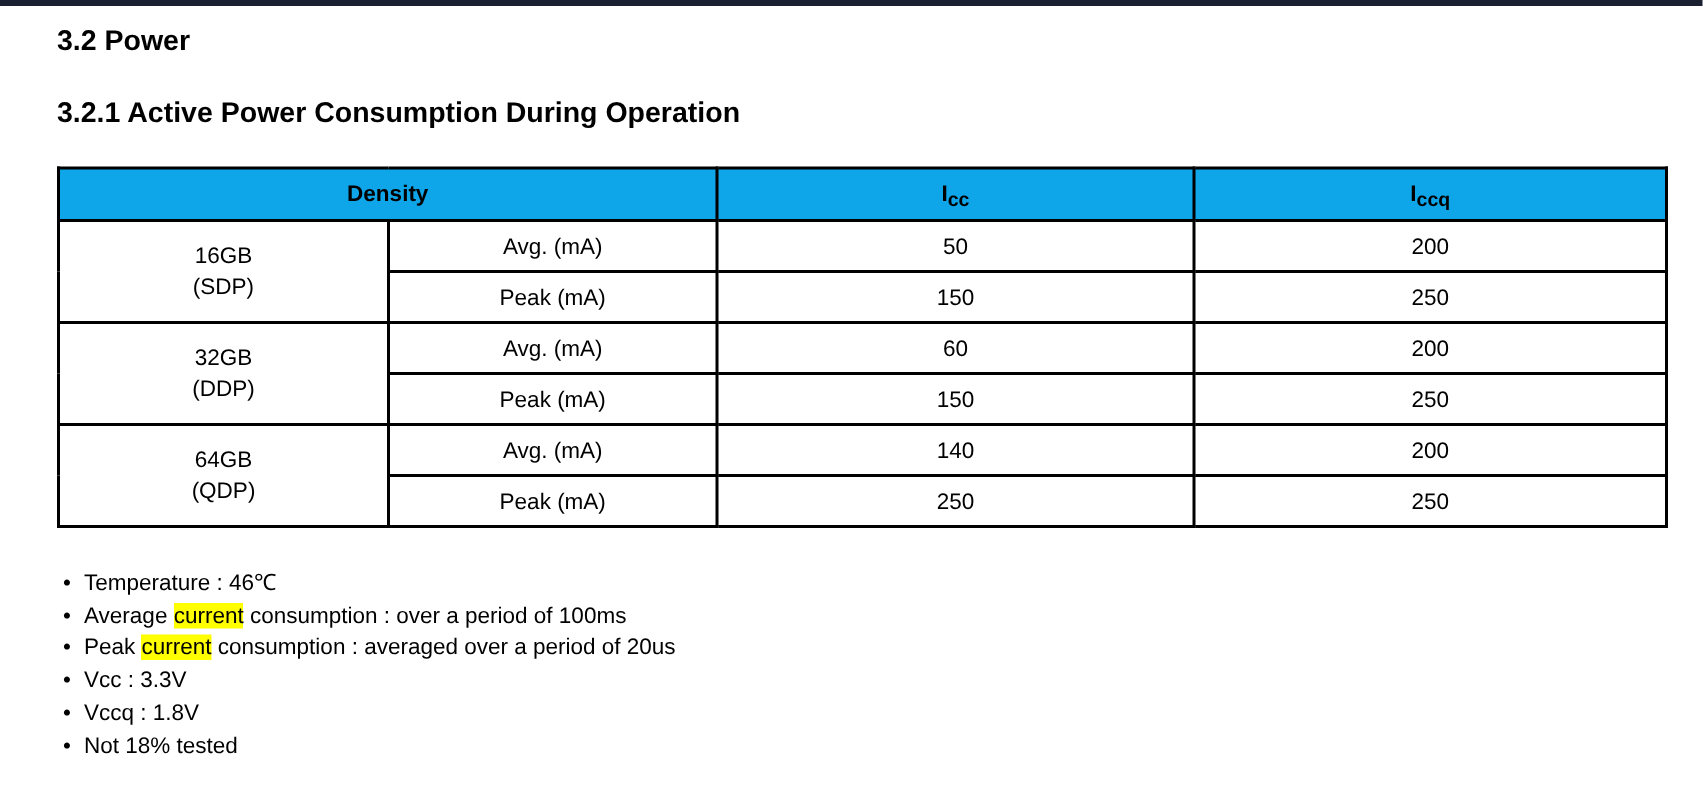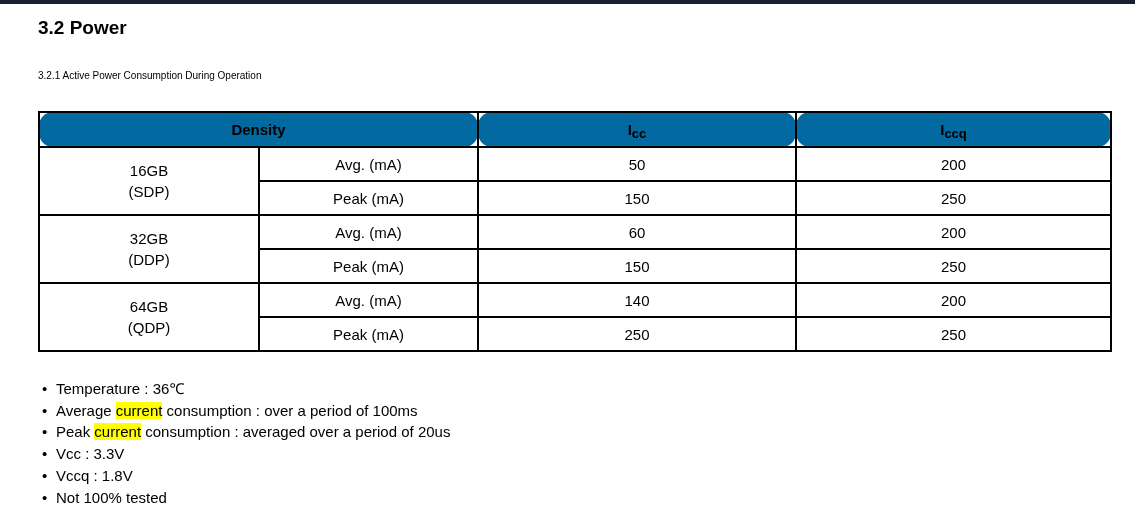--- a/index.html
+++ b/index.html
@@ -23,46 +23,45 @@
     padding: 0 18px 0 38px;
   }
   .title {
     margin: 12px 0 0 0;
     font-size: 19px;
     font-weight: bold;
     line-height: 23px;
   }
   .subtitle {
     margin: 28px 0 0 0;
-    font-size: 10px;
-    font-weight: normal;
+    font-size: 19px;
+    font-weight: bold;
     line-height: 18px;
   }
   table.power {
     border-collapse: collapse;
     margin-top: 26px;
     width: 1072px;
     table-layout: fixed;
   }
   table.power col.c1 { width: 220px; }
   table.power col.c2 { width: 219px; }
   table.power col.c3 { width: 318px; }
   table.power col.c4 { width: 315px; }
   table.power th, table.power td {
     border: 2px solid #000000;
     text-align: center;
     vertical-align: middle;
     padding: 0;
   }
   table.power th {
-    background: #0369a1;
+    background: #0ea5e9;
     font-size: 15px;
     font-weight: bold;
     height: 35px;
-    border-radius: 14px;
   }
   table.power th sub {
     font-size: 13px;
     font-weight: bold;
     vertical-align: -3px;
     line-height: 0;
   }
   table.power td {
     font-size: 15px;
     height: 34px;
@@ -151,32 +150,32 @@
       <tr>
         <td>Peak (mA)</td>
         <td>250</td>
         <td>250</td>
       </tr>
     </tbody>
   </table>
 
   <div class="notes">
     <div class="note">
-      <span class="bullet">•</span><span>Temperature : 36℃</span><span class="hl"></span><span></span>
+      <span class="bullet">•</span><span>Temperature : 46℃</span><span class="hl"></span><span></span>
     </div>
     <div class="note">
       <span class="bullet">•</span><span>Average </span><span class="hl">current</span><span> consumption : over a period of 100ms</span>
     </div>
     <div class="note">
       <span class="bullet">•</span><span>Peak </span><span class="hl">current</span><span> consumption : averaged over a period of 20us</span>
     </div>
     <div class="note">
       <span class="bullet">•</span><span>Vcc : 3.3V</span><span class="hl"></span><span></span>
     </div>
     <div class="note">
       <span class="bullet">•</span><span>Vccq : 1.8V</span><span class="hl"></span><span></span>
     </div>
     <div class="note">
-      <span class="bullet">•</span><span>Not 100% tested</span><span class="hl"></span><span></span>
+      <span class="bullet">•</span><span>Not 18% tested</span><span class="hl"></span><span></span>
     </div>
   </div>
 
 </div>
 
 </body></html>

